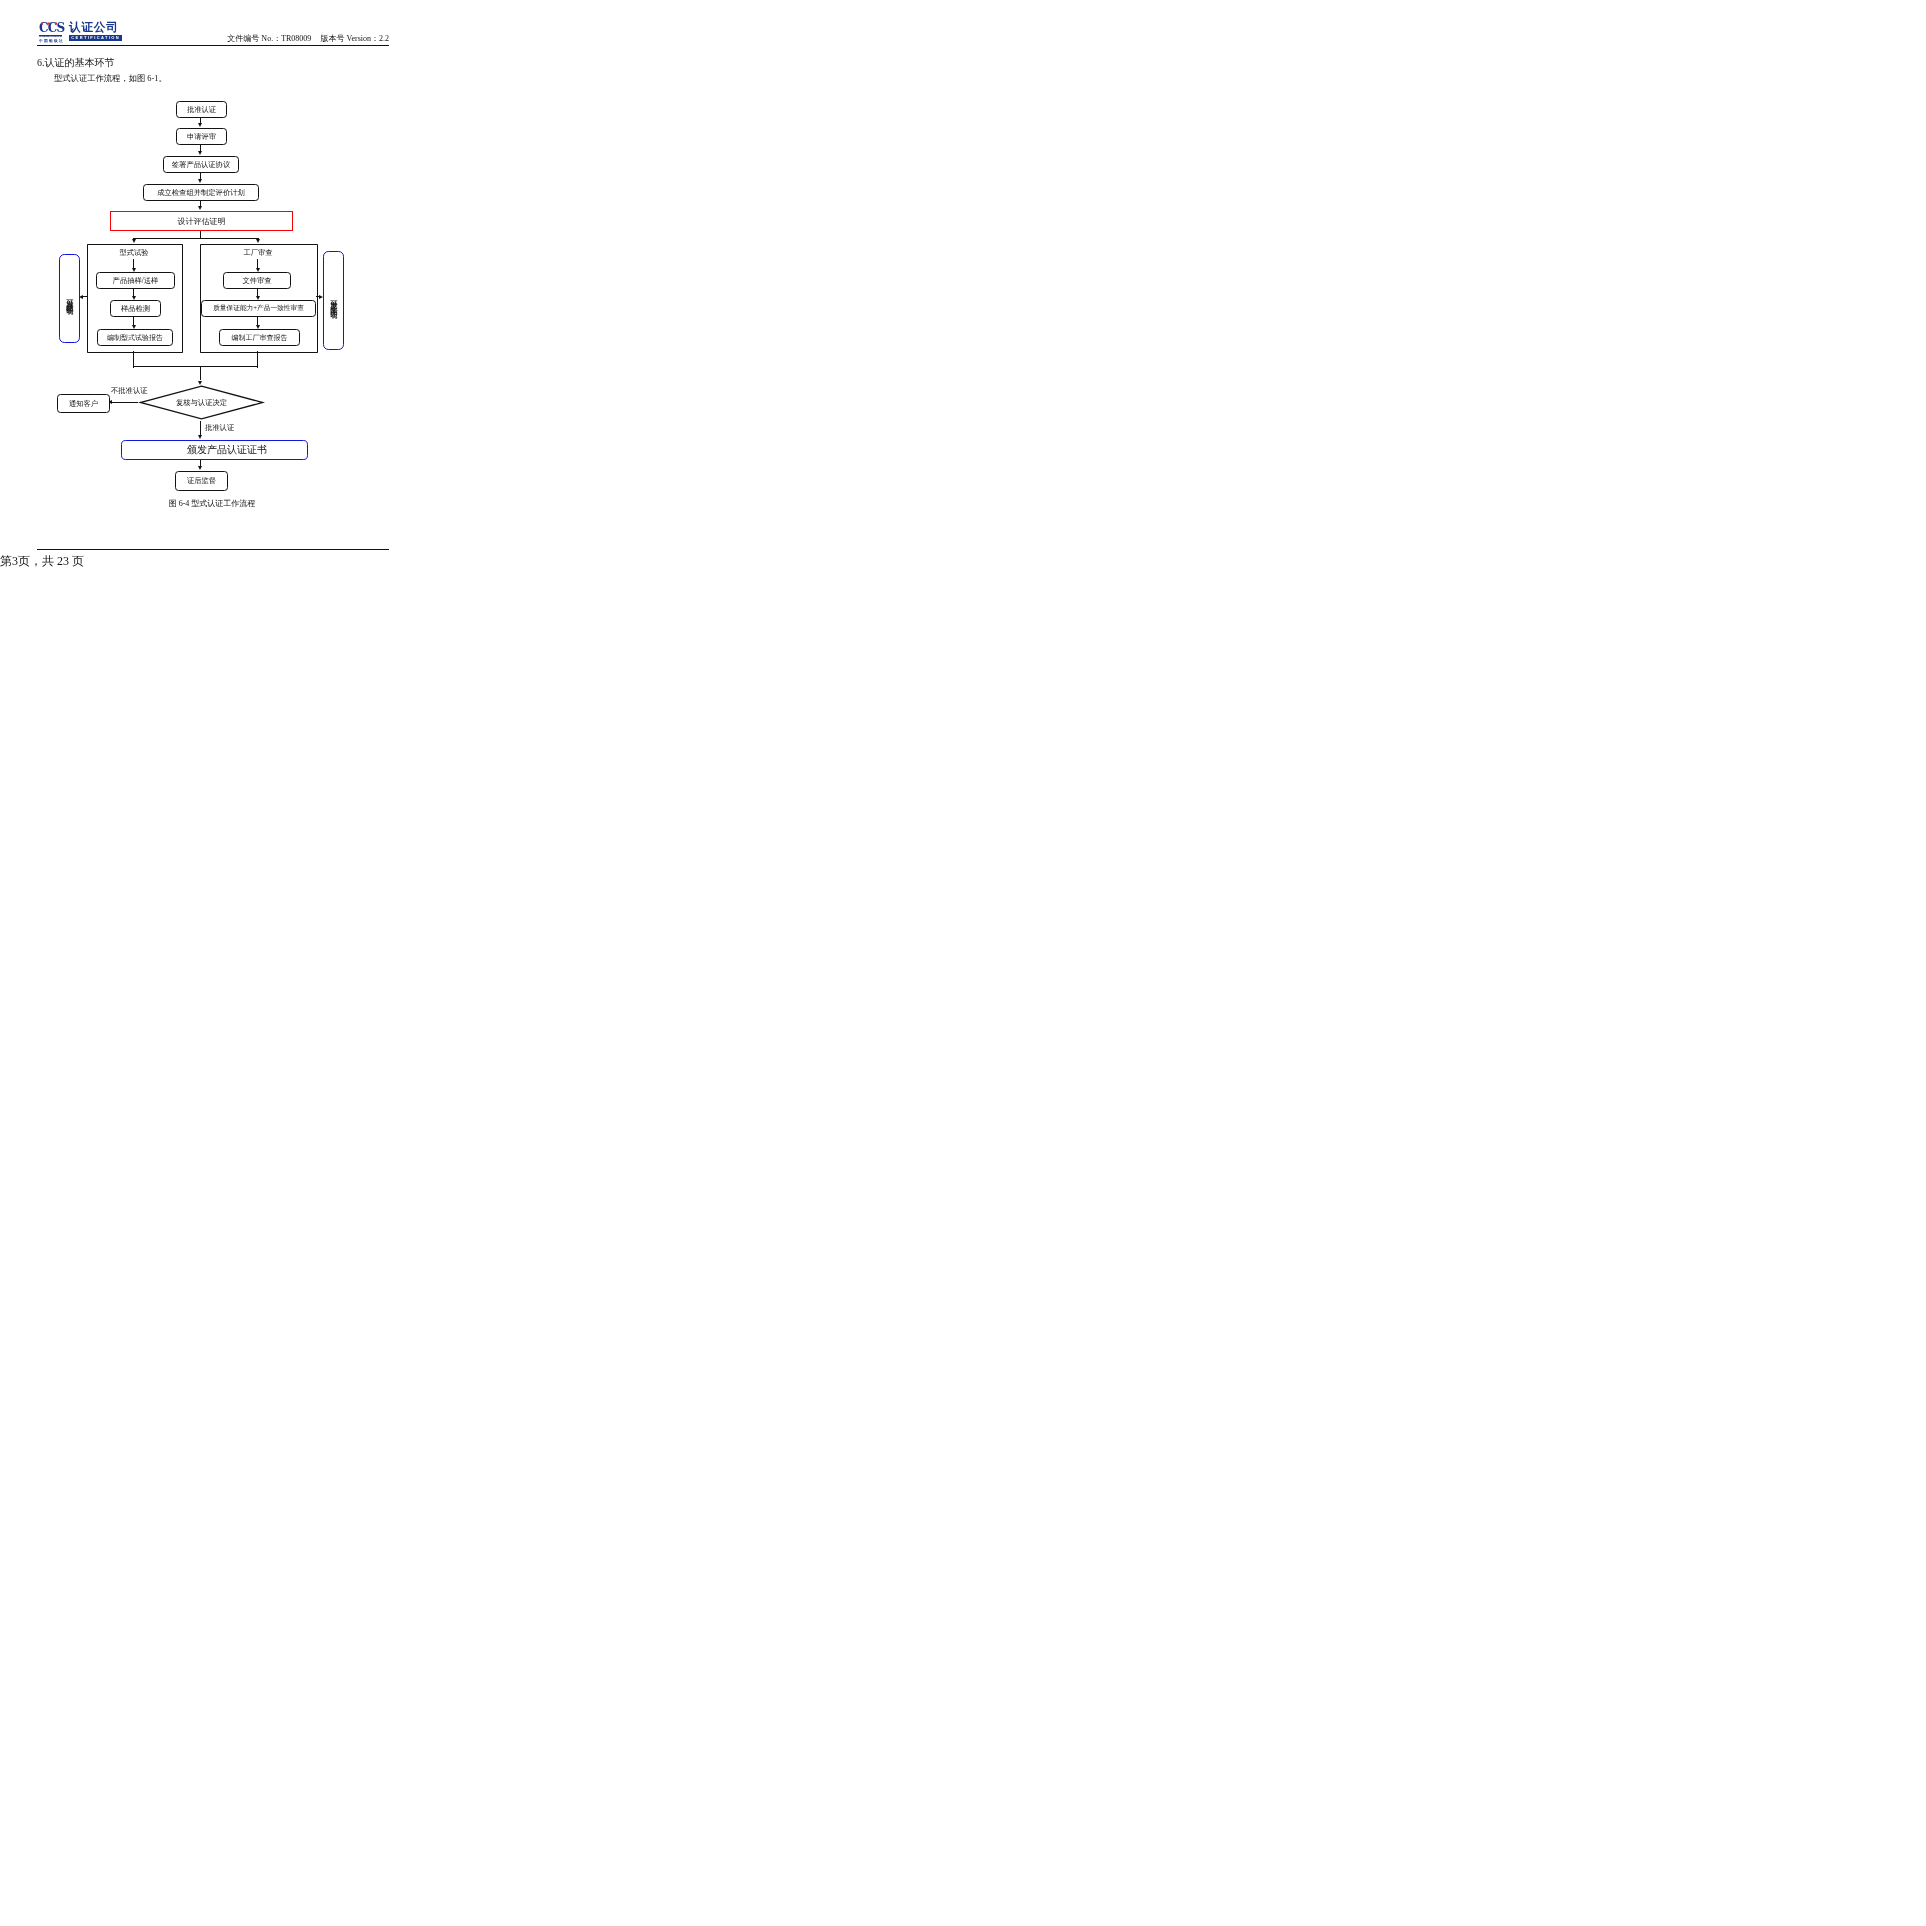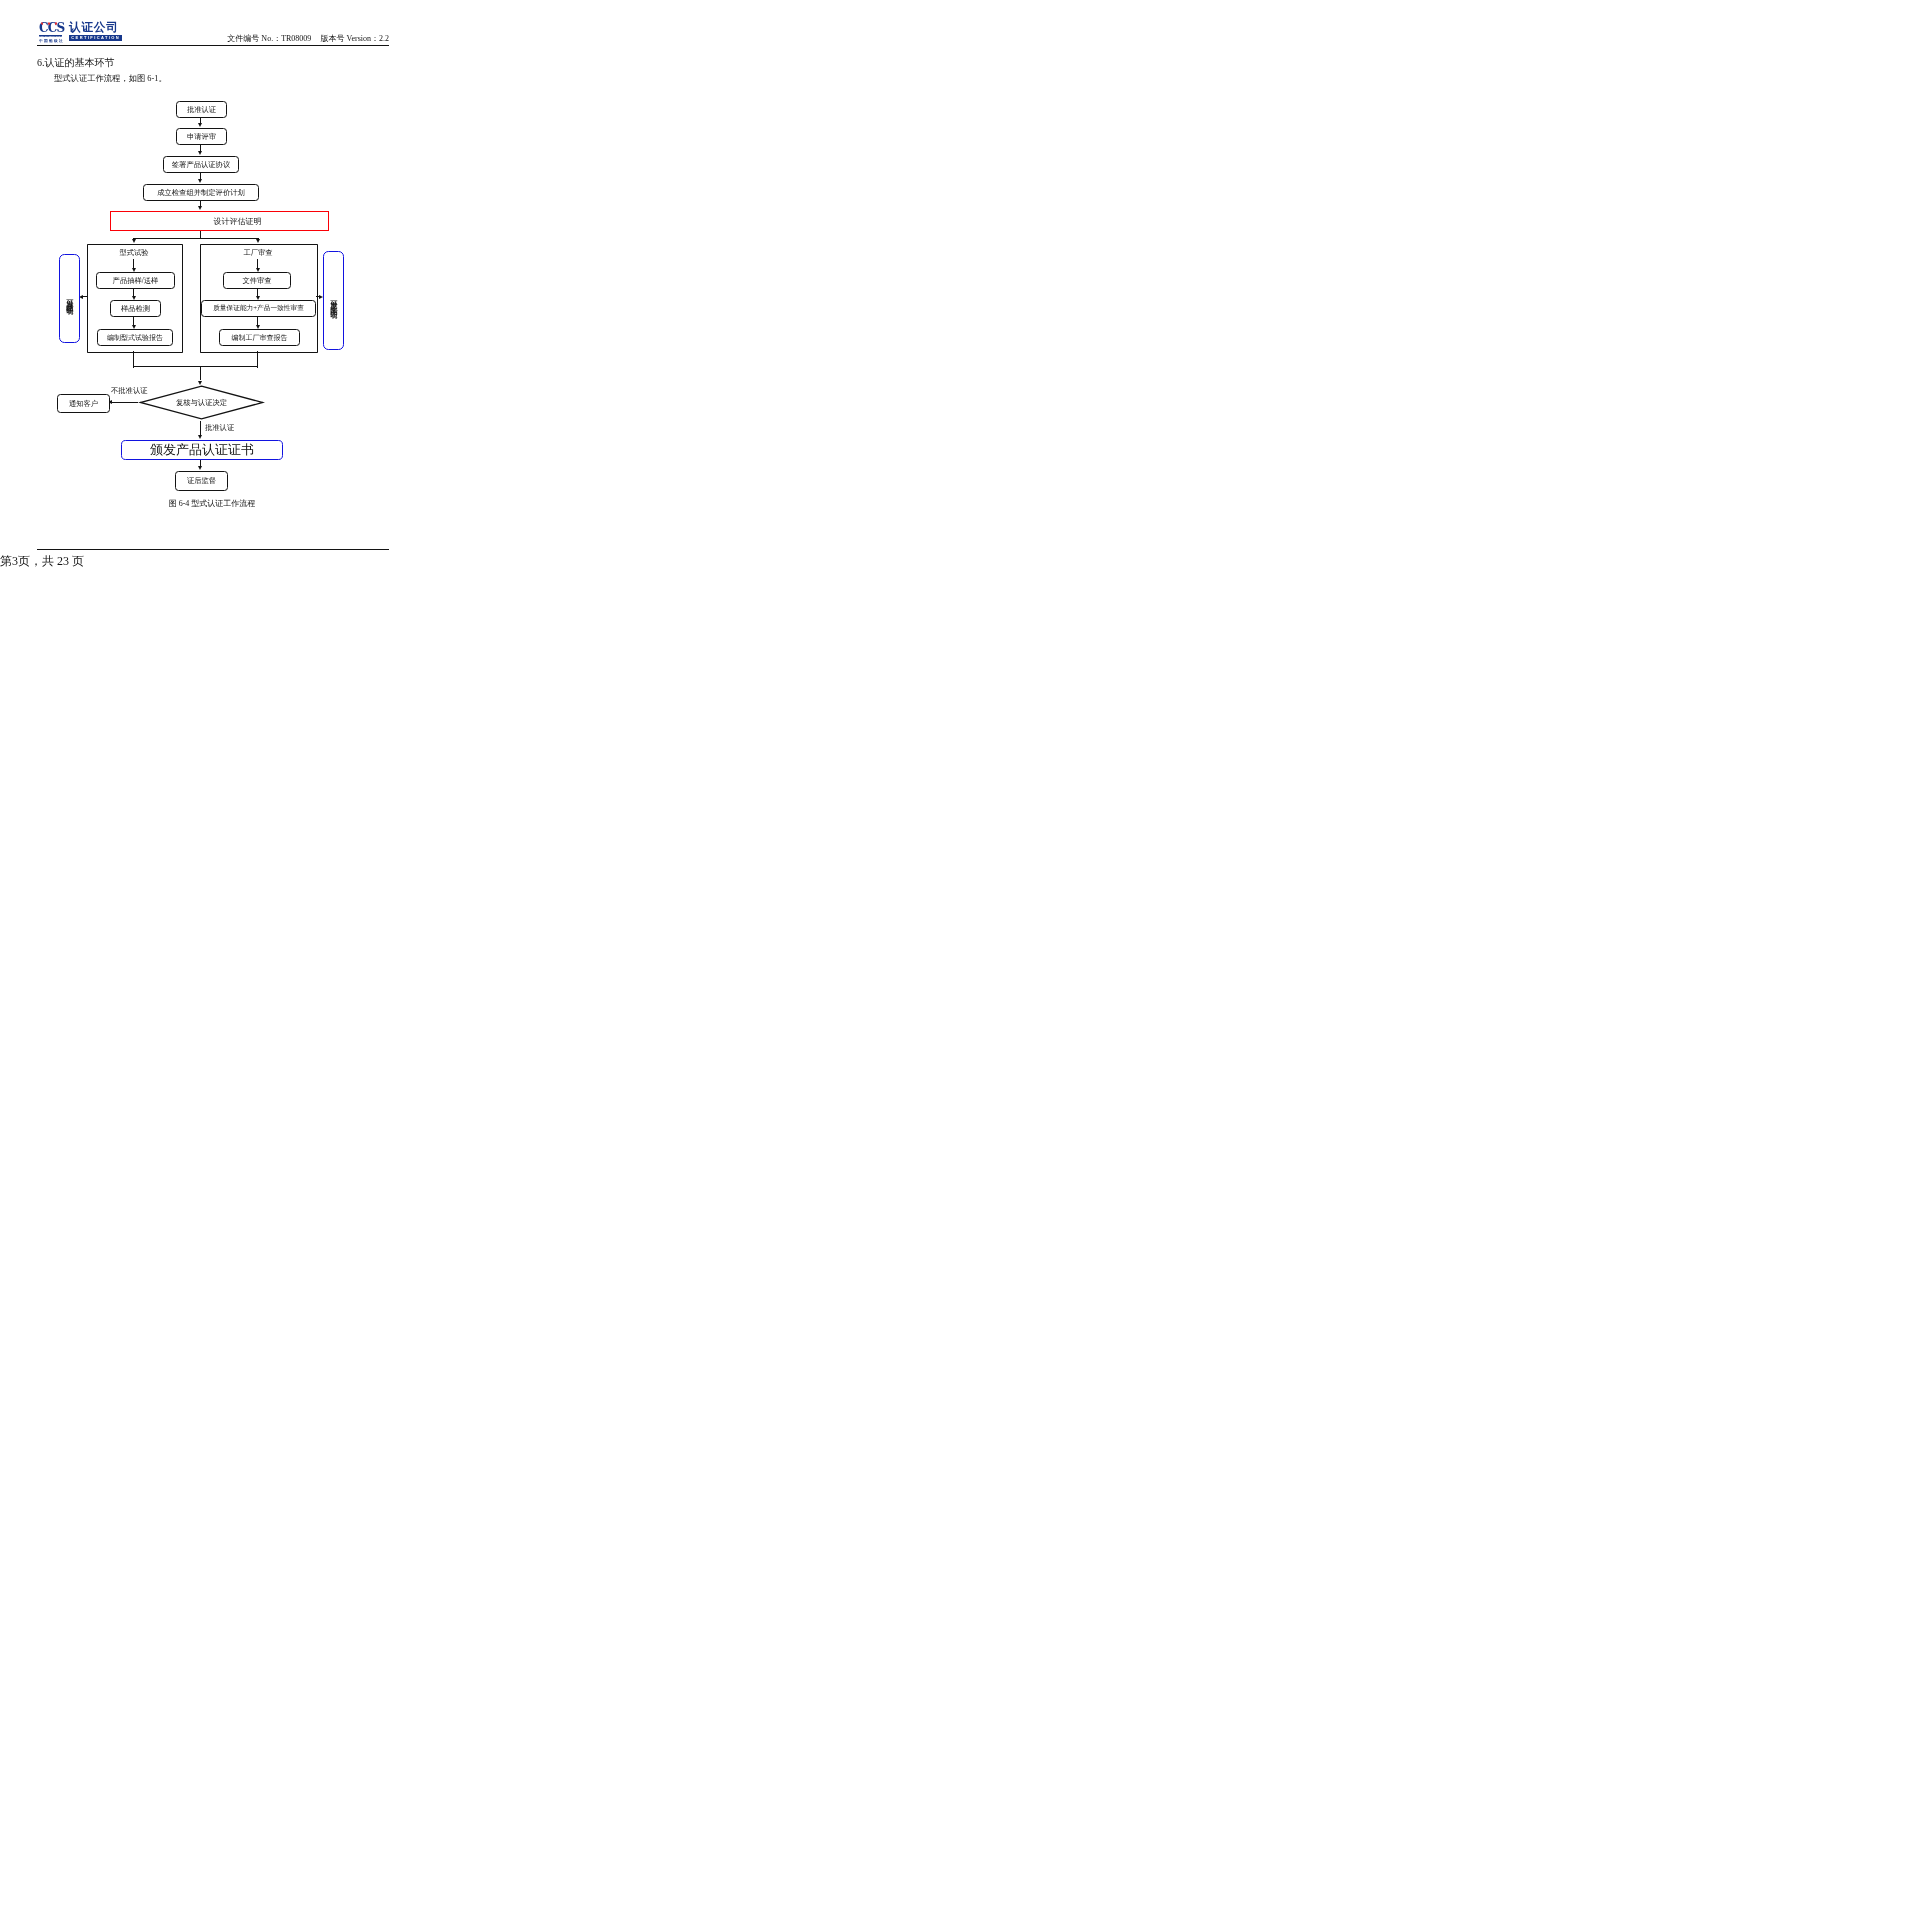--- a/index.html
+++ b/index.html
@@ -25,22 +25,22 @@
   .hdr-text .gap{margin-left:9.2px;}
   .rule{position:absolute;background:#131313;height:1.2px;}
   
   .sec-head{position:absolute;left:37px;top:56px;font-size:10px;}
   .sec-para{position:absolute;left:54px;top:73px;font-size:8.3px;}
   
   .node{position:absolute;display:flex;align-items:center;justify-content:center;background:#fff;
         border:1px solid #131313;border-radius:3.5px;font-size:7.3px;white-space:nowrap;z-index:3;}
   .cbox{position:absolute;border:1.2px solid #131313;background:#fff;border-radius:0.8px;z-index:1;}
   .flow-label{position:absolute;font-size:7.3px;text-align:center;z-index:3;white-space:nowrap;}
-  .red{border:1.5px solid var(--red-box,#fb0006);border-radius:0;font-size:8px;padding-left:36px;}
-  .blue{border:1.5px solid var(--blue-box,#1113e0);border-radius:4.6px;font-size:13px;}
+  .red{border:1.5px solid var(--red-box,#fb0006);border-radius:0;font-size:8px;}
+  .blue{border:1.5px solid var(--blue-box,#1113e0);border-radius:4.6px;font-size:10px;padding-left:25px;}
   .vbox{position:absolute;display:flex;align-items:center;justify-content:center;background:#fff;
         border:1.9px solid var(--blue-box,#1113e0);border-radius:5.4px;writing-mode:vertical-rl;
         text-orientation:upright;font-size:7.3px;letter-spacing:1.2px;z-index:3;}
   .vln,.hln{position:absolute;background:#131313;z-index:2;}
   .vln{width:1.2px;} .hln{height:1.2px;}
   .ah{position:absolute;width:0;height:0;z-index:2;}
   .ah.d{border-left:2.1px solid transparent;border-right:2.1px solid transparent;border-top:4.6px solid #131313;}
   .ah.l{border-top:2.1px solid transparent;border-bottom:2.1px solid transparent;border-right:4.2px solid #131313;}
   .ah.r{border-top:2.1px solid transparent;border-bottom:2.1px solid transparent;border-left:4.2px solid #131313;}
   .diamond{position:absolute;z-index:2;}

